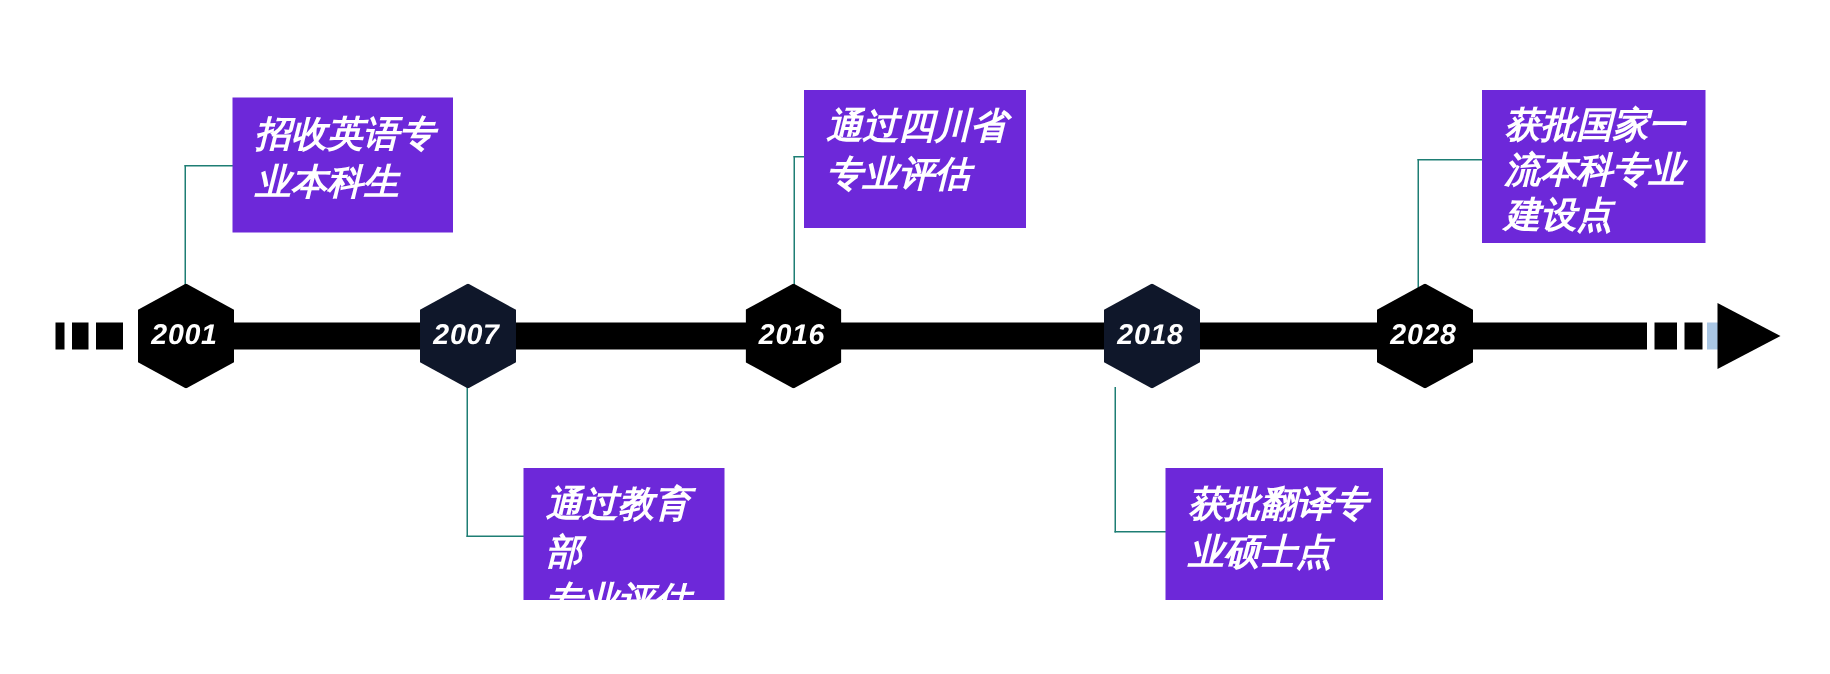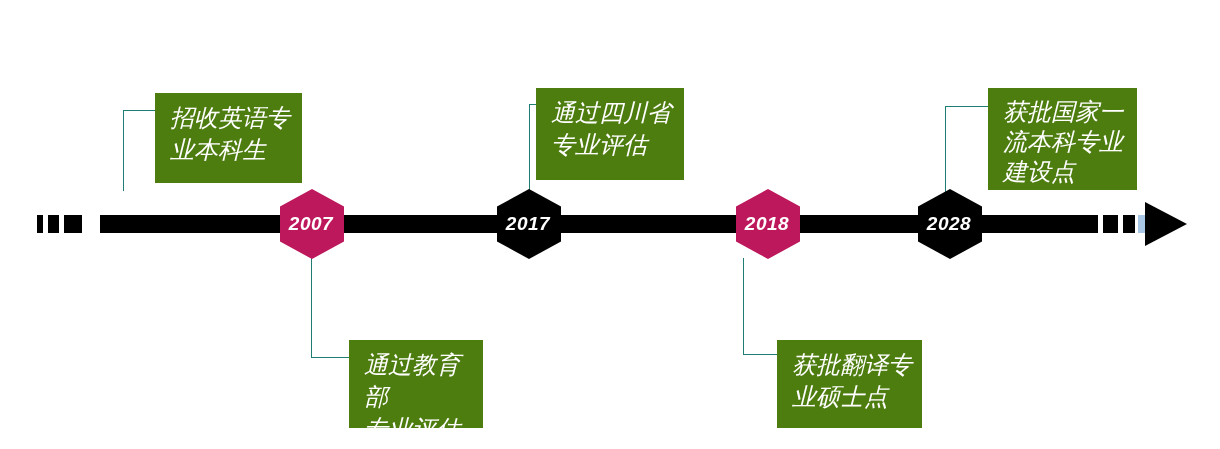--- a/index.html
+++ b/index.html
@@ -34,36 +34,36 @@
   .conn-2022{left:945px;top:106px;width:43px;height:87px;}
   .conn-2007{left:311px;top:258px;width:42px;height:99px;}
   .conn-2018{left:743px;top:258px;width:34px;height:96px;}
   
   .hex{
     position:absolute;top:189px;width:64px;height:70px;z-index:2;
     clip-path:polygon(50% 0%,100% 25%,100% 75%,50% 100%,0% 75%,0% 25%);
     display:flex;align-items:center;justify-content:center;
   }
   .hex-black{background:#000000;}
-  .hex-teal{background:#be185d;}
+  .hex-teal{background:#0f172a;}
   .hex .year{
     color:#fff;font-weight:bold;font-style:italic;
     font-size:19px;letter-spacing:0.5px;transform:translateX(-1px);
   }
   .hex-2001{left:92px;}
   .hex-2007{left:280px;}
   .hex-2016{left:497px;}
   .hex-2018{left:736px;}
   .hex-2022{left:918px;}
   
   .callout{
-    position:absolute;z-index:2;background:#4d7c0f;color:#ffffff;
-    font-weight:normal;font-style:italic;
+    position:absolute;z-index:2;background:#6d28d9;color:#ffffff;
+    font-weight:bold;font-style:italic;
     font-size:24px;line-height:32px;white-space:pre-line;
-    padding:9px 6px 6px 15px;box-sizing:border-box;margin-top:28px;
+    padding:9px 6px 6px 15px;box-sizing:border-box;
   }
   .box-2001{left:155px;top:65px;width:147px;height:90px;}
   .box-2007{left:349px;top:312px;width:134px;height:88px;}
   .box-2016{left:536px;top:60px;width:148px;height:92px;}
   .box-2018{left:777px;top:312px;width:145px;height:88px;}
   .box-2022{left:988px;top:60px;width:149px;height:102px;line-height:30px;}
 </style>
 </head>
 <body>
 
@@ -77,25 +77,28 @@
   <div class="dash dash-r2"></div>
   <div class="dash dash-blue"></div>
   <div class="arrow-head"></div>
 
   <div class="conn above conn-2001"></div>
   <div class="conn below conn-2007"></div>
   <div class="conn above conn-2016"></div>
   <div class="conn below conn-2018"></div>
   <div class="conn above conn-2022"></div>
 
+  <div class="hex hex-black hex-2001">
+    <span class="year">2001</span>
+  </div>
   <div class="hex hex-teal hex-2007">
     <span class="year">2007</span>
   </div>
   <div class="hex hex-black hex-2016">
-    <span class="year">2017</span>
+    <span class="year">2016</span>
   </div>
   <div class="hex hex-teal hex-2018">
     <span class="year">2018</span>
   </div>
   <div class="hex hex-black hex-2022">
     <span class="year">2028</span>
   </div>
 
   <div class="callout box-2001">招收英语专
 业本科生</div>

